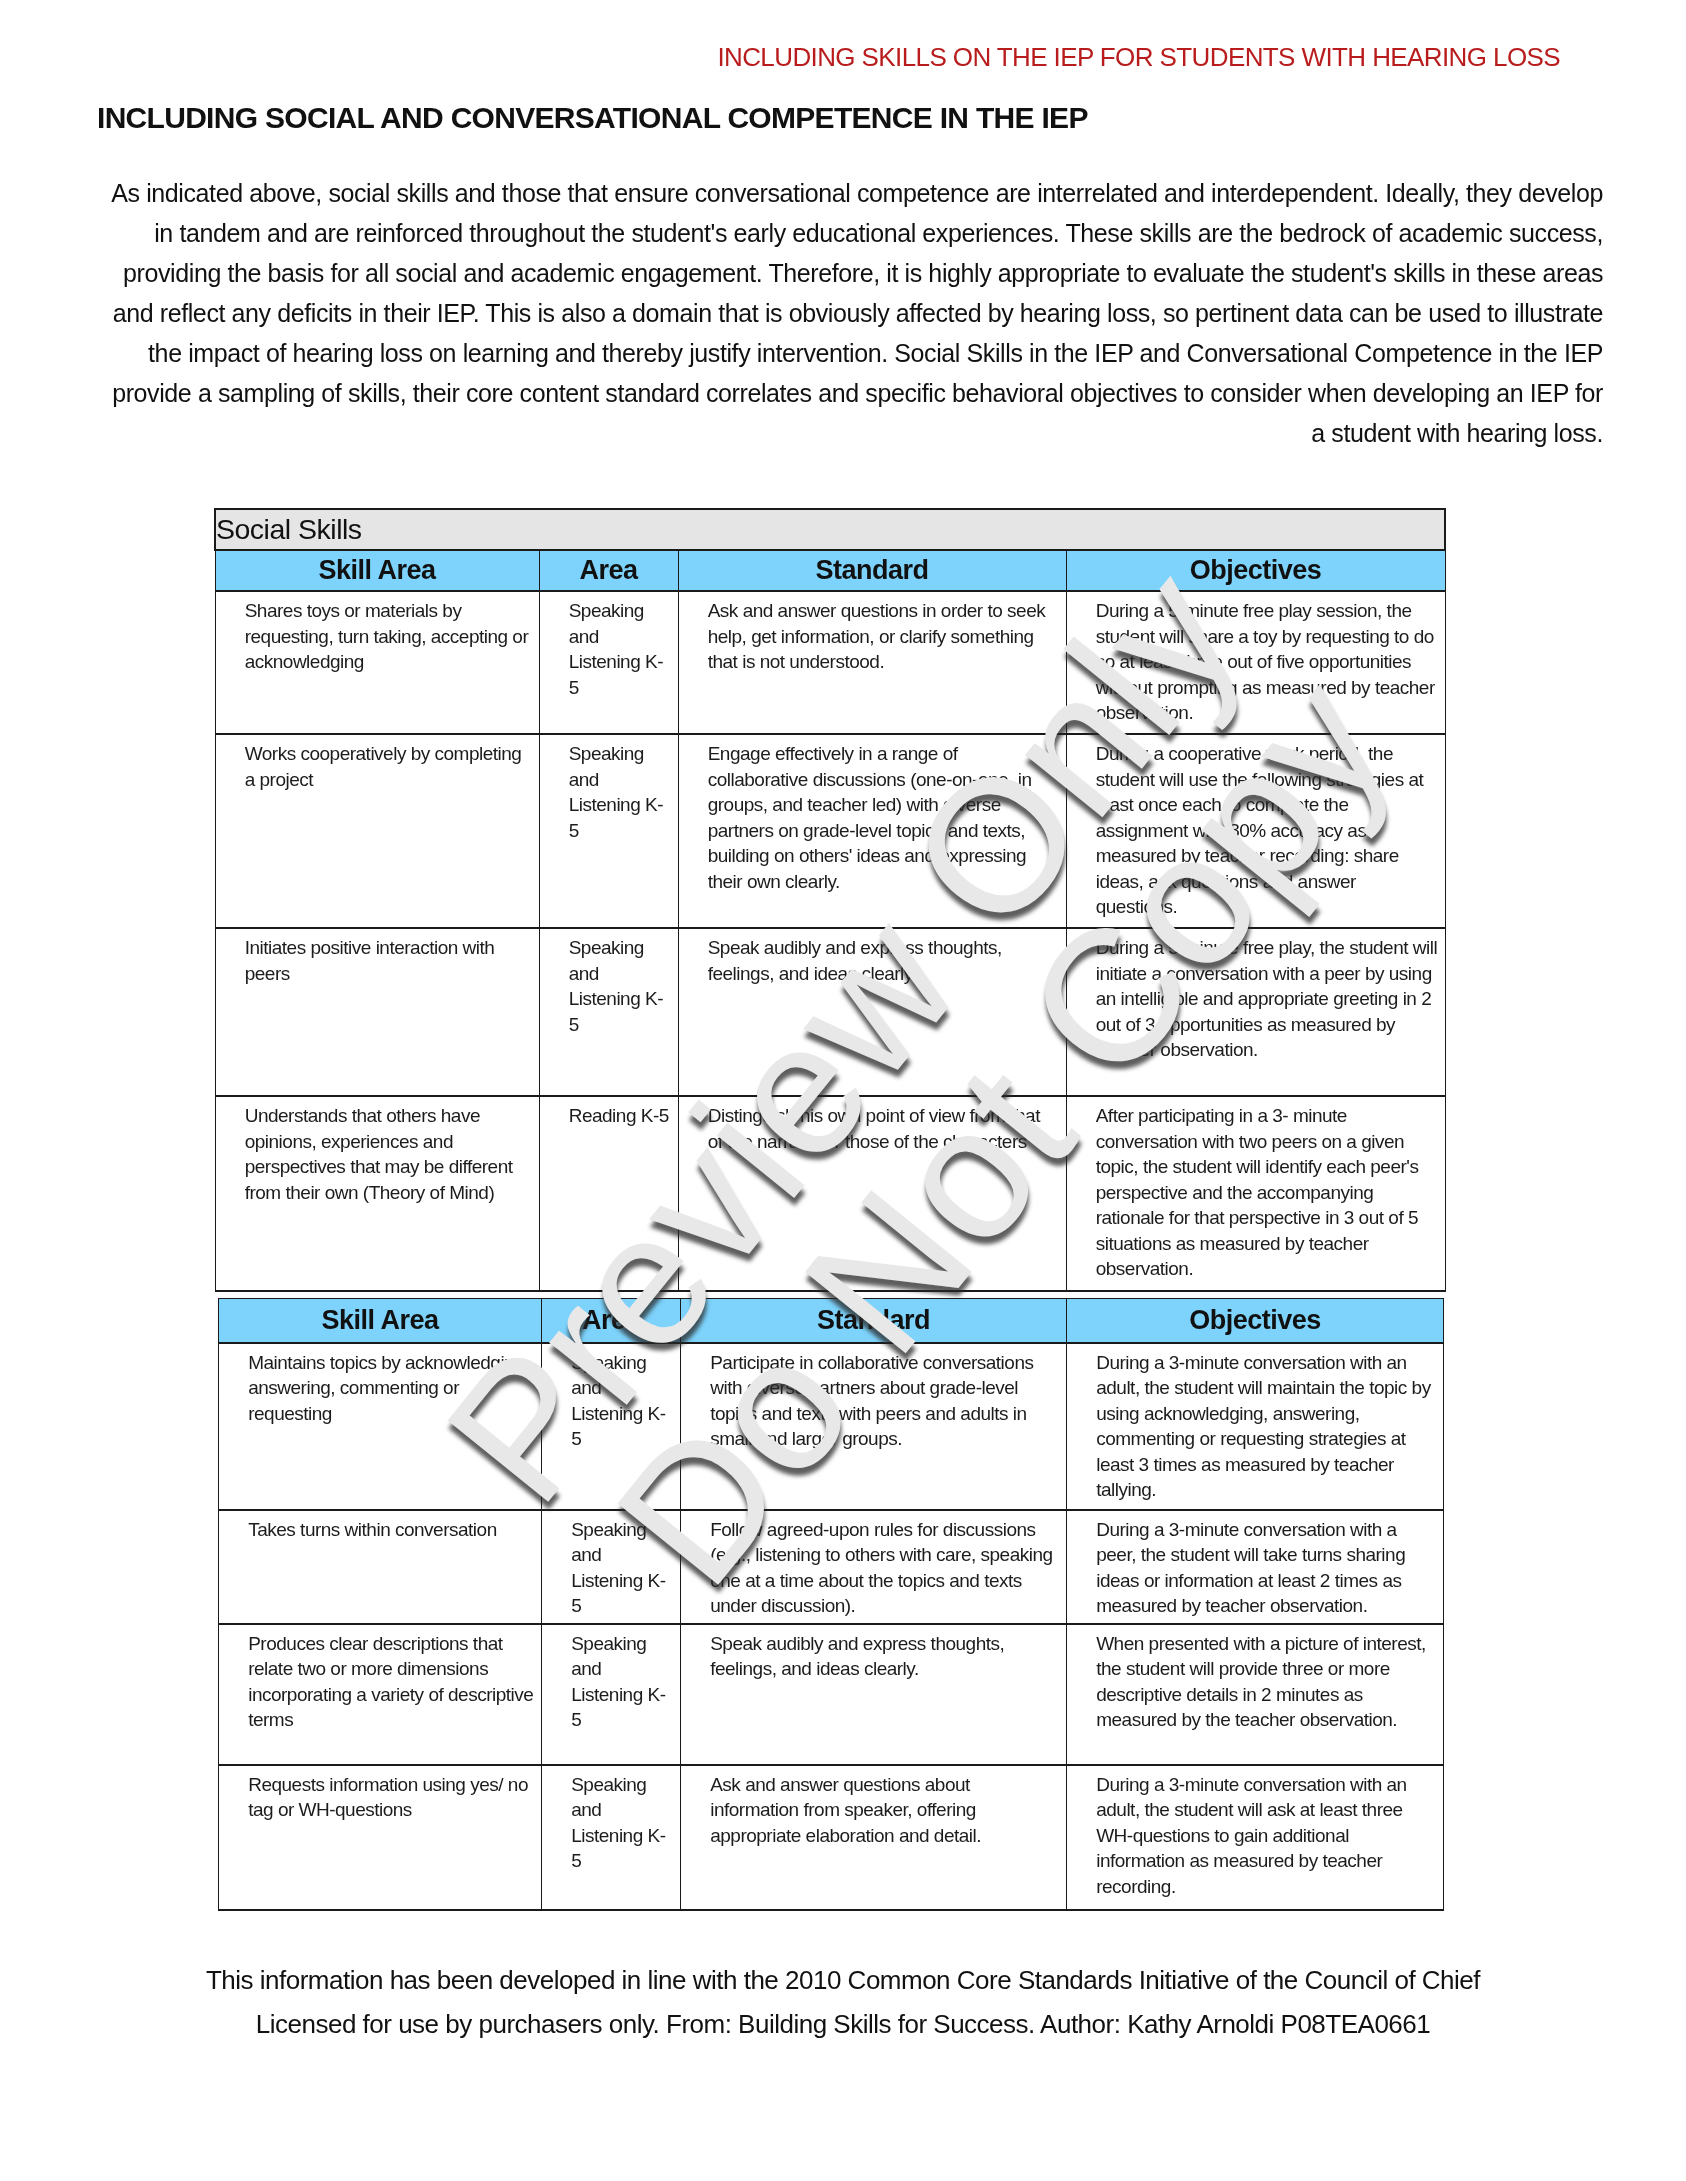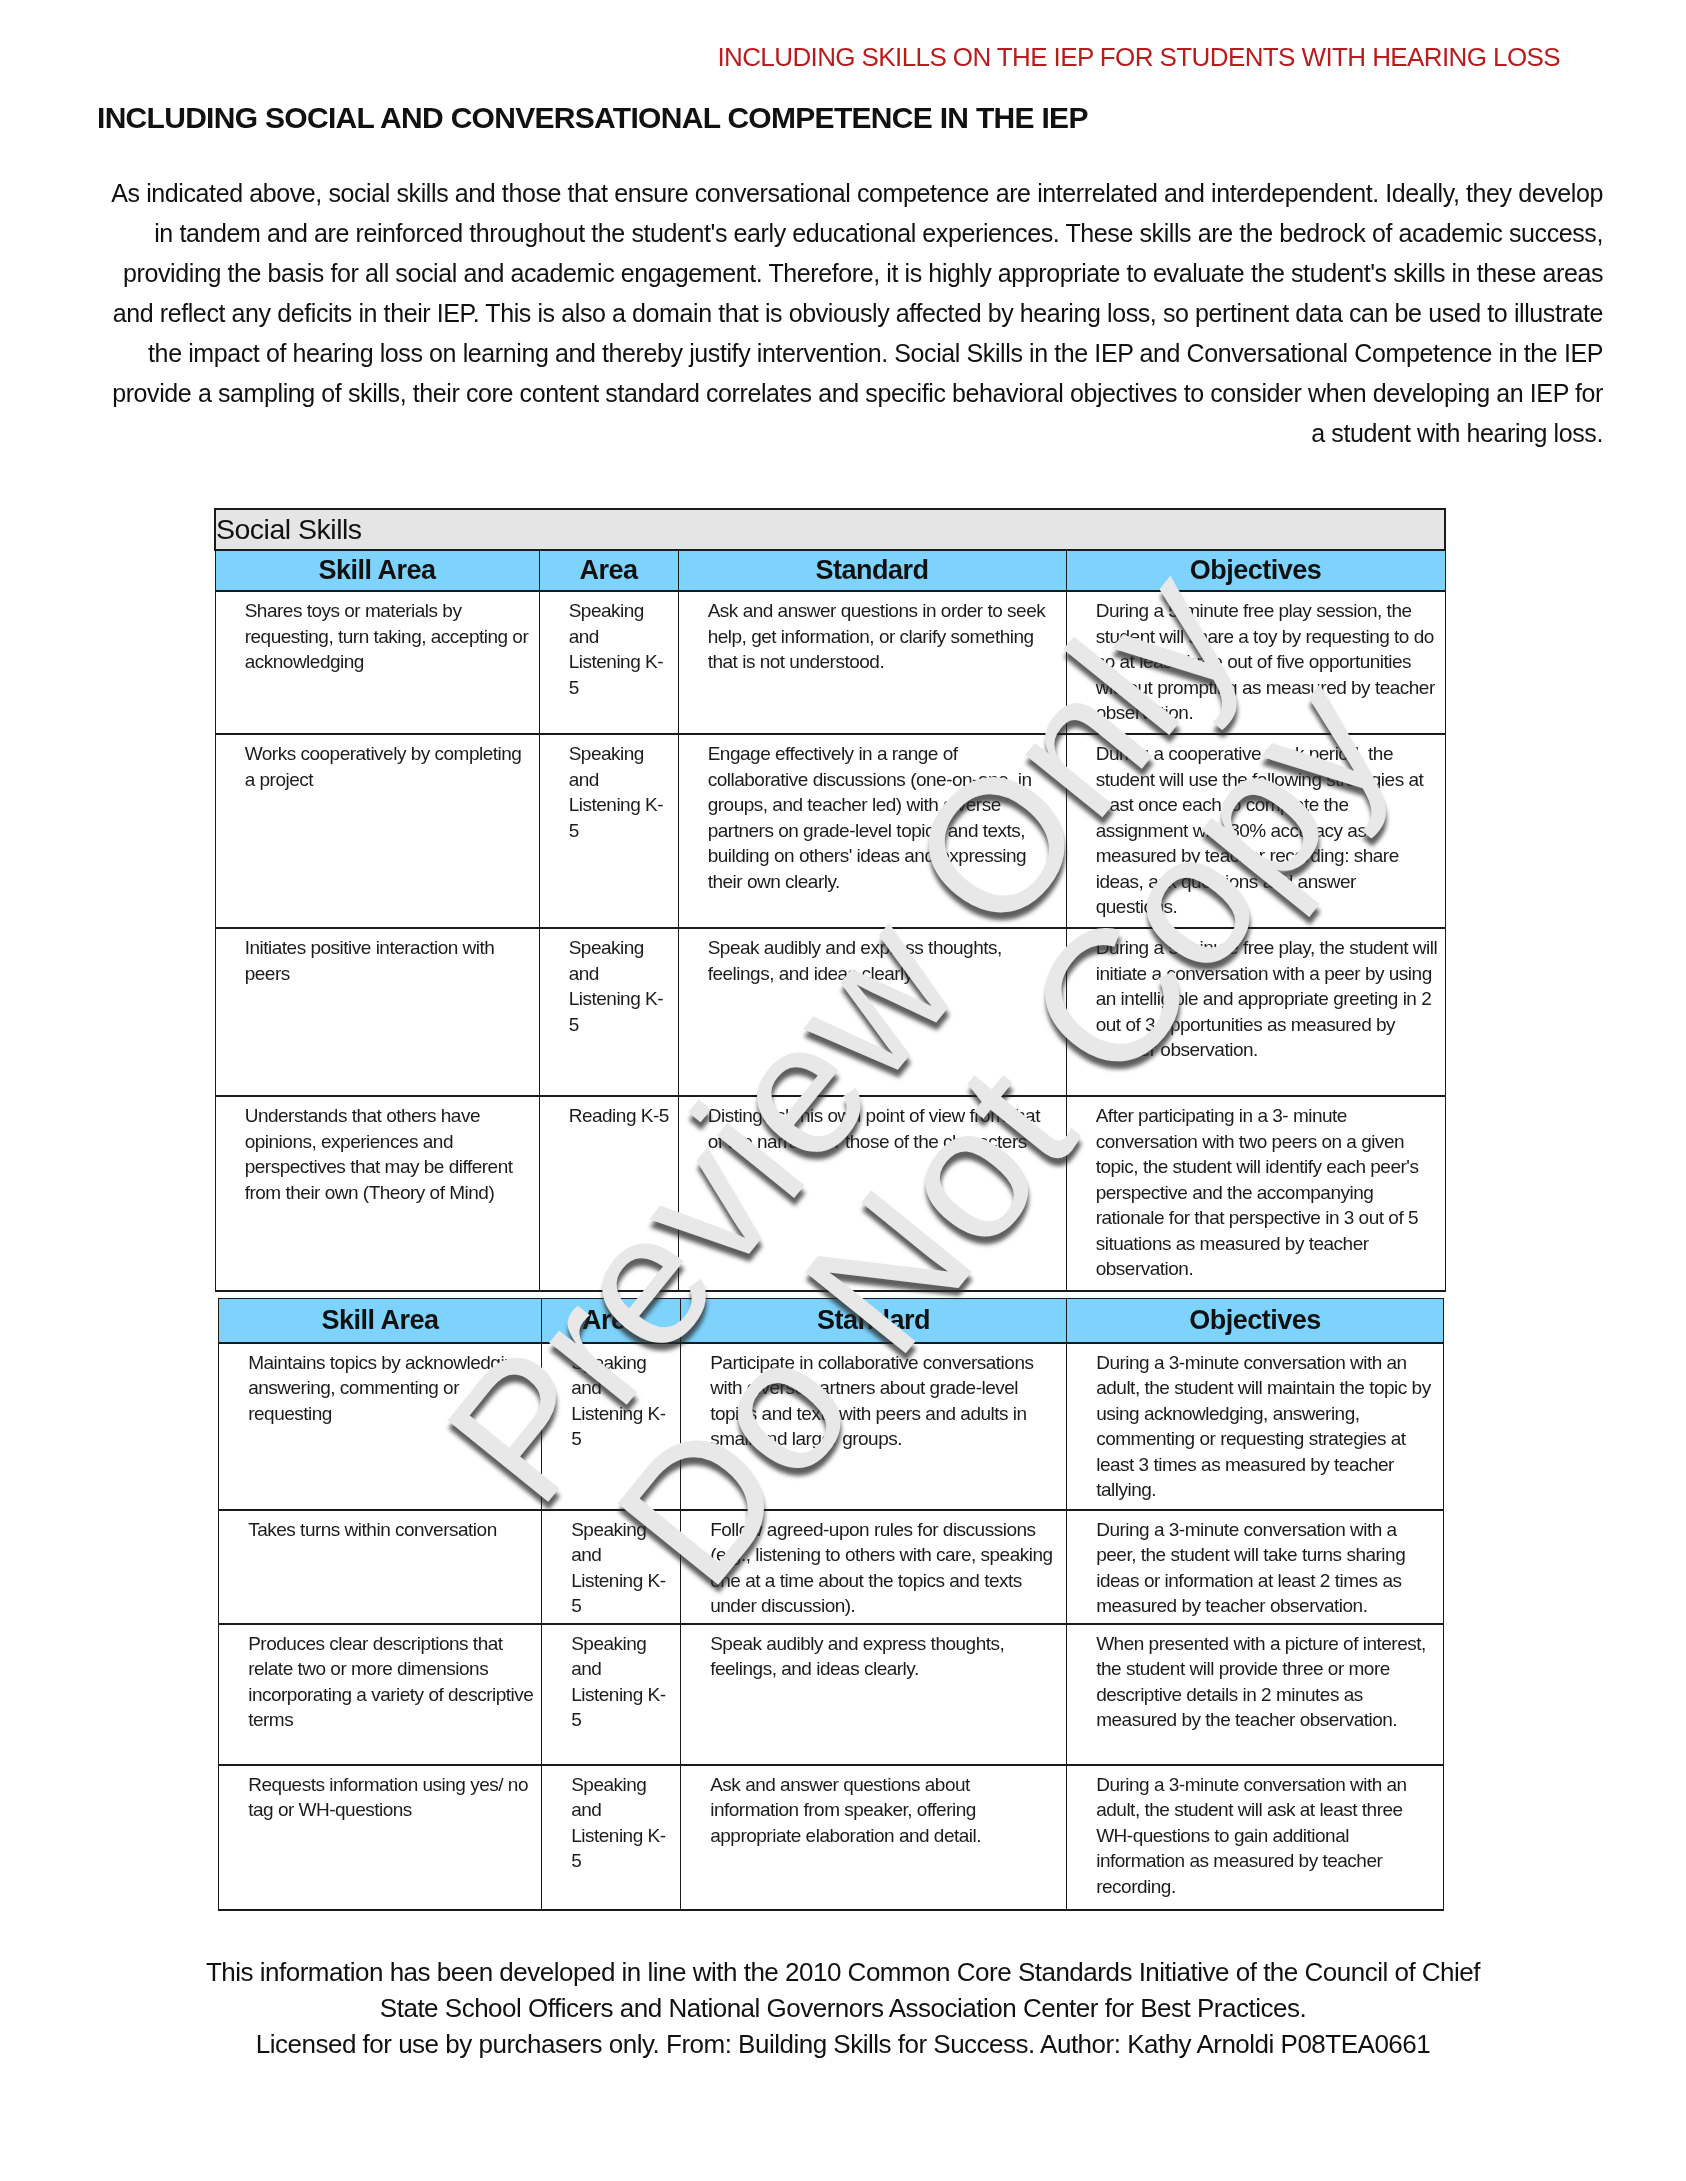--- a/index.html
+++ b/index.html
@@ -9,21 +9,21 @@
   .intro { position: absolute; top: 173px; left: 97px; width: 1506px; margin: 0; font-size: 25px; line-height: 40px; letter-spacing: -0.4px; text-align: right; }
   table.grid { position: absolute; border-collapse: collapse; table-layout: fixed; font-family: "Liberation Sans", sans-serif; }
   table.grid td, table.grid th { border: 1.8px solid #1a1a1a; padding: 0; vertical-align: top; }
   table.grid th.title-cell { background: #e5e5e5; font-weight: normal; font-size: 28.5px; letter-spacing: -0.5px; text-align: left; vertical-align: middle; border-width: 2.8px 2.8px 2.8px 2.8px; }
   table.grid th.col-head { background: #7dd3fc; font-weight: bold; font-size: 27px; letter-spacing: -0.5px; text-align: center; vertical-align: middle; border-bottom-width: 2.8px; }
   table.grid td .cell { padding: 6.4px 7.3px 3.7px 9.2px; font-size: 19px; line-height: 25.5px; letter-spacing: -0.5px; color: #1c1c1c; }
   table.grid tr.data-row td { border-bottom-width: 2.8px; padding-left: 20px; }
   #social-table { left: 214px; top: 508px; width: 1231px; }
   #conv-table { left: 218px; top: 1298px; width: 1225px; }
   .footer { position: absolute; top: 1954px; left: 0; width: 1686px; text-align: center; font-size: 26px; line-height: 36px; letter-spacing: -0.5px; color: #111; }
-  .footer div { white-space: nowrap; }
+  .footer div { white-space: nowrap; margin-top: 8px; }
   .watermark { position: absolute; pointer-events: none; font-family: "Liberation Sans", sans-serif; font-size: 188px; color: #e8e8e8; white-space: nowrap; transform-origin: 0 0; text-shadow: -5.5px 5.5px 4.6px rgba(40,40,40,0.75); letter-spacing: 1.8px; }
   #wm-line1 { left: 404px; top: 1405px; transform: rotate(-51deg); }
   #wm-line2 { left: 574px; top: 1488px; transform: rotate(-51deg); }
 </style>
 </head>
 <body>
 
 <div class="running-header">INCLUDING SKILLS ON THE IEP FOR STUDENTS WITH HEARING LOSS</div>
 <h1 class="page-title">INCLUDING SOCIAL AND CONVERSATIONAL COMPETENCE IN THE IEP</h1>
 <p class="intro">As indicated above, social skills and those that ensure conversational competence are interrelated and interdependent. Ideally, they develop in tandem and are reinforced throughout the student's early educational experiences. These skills are the bedrock of academic success, providing the basis for all social and academic engagement. Therefore, it is highly appropriate to evaluate the student's skills in these areas and reflect any deficits in their IEP. This is also a domain that is obviously affected by hearing loss, so pertinent data can be used to illustrate the impact of hearing loss on learning and thereby justify intervention. Social Skills in the IEP and Conversational Competence in the IEP provide a sampling of skills, their core content standard correlates and specific behavioral objectives to consider when developing an IEP for a student with hearing loss.</p>
@@ -176,19 +176,18 @@
         </td>
       <td>
           <div class="cell">During a 3-minute conversation with an adult, the student will ask at least three WH-questions to gain additional information as measured by teacher recording.</div>
         </td>
     </tr>
   </tbody>
 </table>
 
 <div class="footer">
   <div>This information has been developed in line with the 2010 Common Core Standards Initiative of the Council of Chief</div>
-  <div>State School Officers and National Governors Association Center for Best Practices.</div>
   <div>Licensed for use by purchasers only. From: Building Skills for Success. Author: Kathy Arnoldi   P08TEA0661</div>
 </div>
 
 <div class="watermark" id="wm-line1">Preview Only</div>
 <div class="watermark" id="wm-line2">Do Not Copy</div>
 
 
 </body></html>

